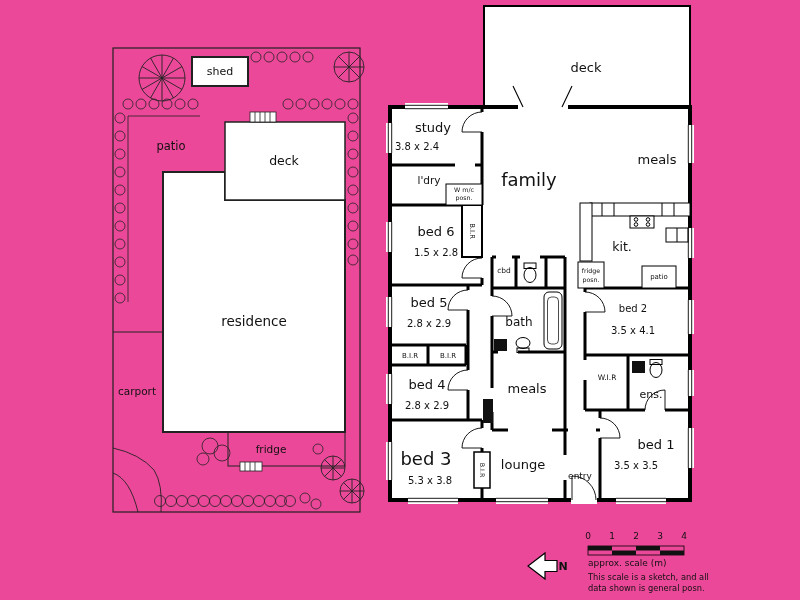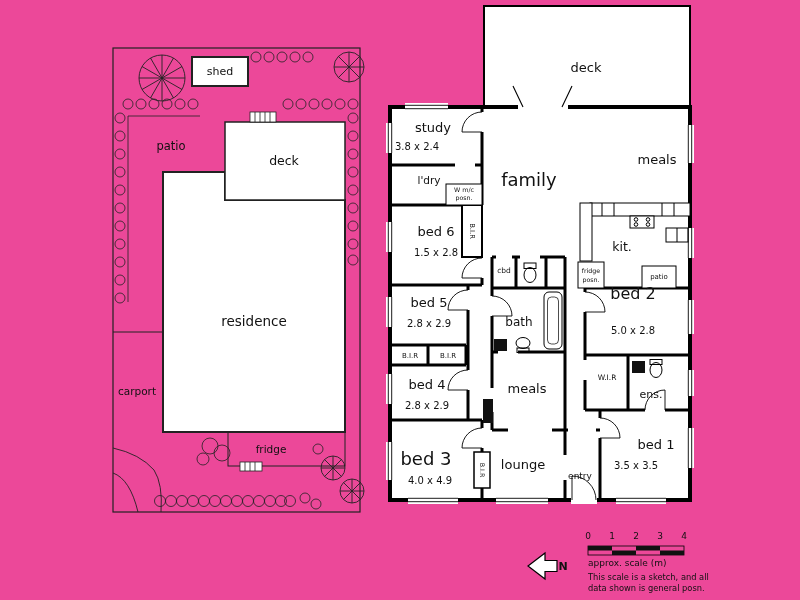--- a/index.html
+++ b/index.html
@@ -244,31 +244,31 @@
 <div class="lbl" style="left:436px;top:253px;font-size:10px">1.5 x 2.8</div>
 <div class="lbl v bg" style="left:472px;top:231px;font-size:6.8px">B.I.R</div>
 <div class="lbl" style="left:622px;top:247px;font-size:12.5px">kit.</div>
 <div class="lbl bg" style="left:504px;top:271px;font-size:7.5px">cbd</div>
 <div class="lbl bg" style="left:591px;top:271px;font-size:6.3px">fridge</div>
 <div class="lbl bg" style="left:591px;top:279.5px;font-size:6.3px">posn.</div>
 <div class="lbl bg" style="left:659px;top:277px;font-size:7px">patio</div>
 <div class="lbl" style="left:429px;top:302px;font-size:13px">bed 5</div>
 <div class="lbl" style="left:429px;top:324px;font-size:10px">2.8 x 2.9</div>
 <div class="lbl" style="left:519px;top:322px;font-size:12px">bath</div>
-<div class="lbl" style="left:633px;top:294px;font-size:16px">bed 2</div>
-<div class="lbl" style="left:633px;top:331px;font-size:10px">5.0 x 2.8</div>
+<div class="lbl" style="left:633px;top:309px;font-size:10px">bed 2</div>
+<div class="lbl" style="left:633px;top:331px;font-size:10px">3.5 x 4.1</div>
 <div class="lbl bg" style="left:410px;top:355.5px;font-size:7px">B.I.R</div>
 <div class="lbl bg" style="left:448px;top:355.5px;font-size:7px">B.I.R</div>
 <div class="lbl" style="left:427px;top:384px;font-size:13px">bed 4</div>
 <div class="lbl" style="left:427px;top:406px;font-size:10px">2.8 x 2.9</div>
 <div class="lbl" style="left:527px;top:388px;font-size:13px">meals</div>
 <div class="lbl" style="left:607px;top:378px;font-size:7.5px">W.I.R</div>
 <div class="lbl" style="left:651px;top:394px;font-size:11px">ens.</div>
 <div class="lbl" style="left:426px;top:459px;font-size:18px">bed 3</div>
-<div class="lbl" style="left:430px;top:481px;font-size:10px">4.0 x 4.9</div>
+<div class="lbl" style="left:430px;top:481px;font-size:10px">5.3 x 3.8</div>
 <div class="lbl v bg" style="left:482px;top:470px;font-size:6.3px">B.I.R</div>
 <div class="lbl" style="left:523px;top:464px;font-size:13px">lounge</div>
 <div class="lbl" style="left:580px;top:476px;font-size:9px">entry</div>
 <div class="lbl" style="left:656px;top:444px;font-size:13px">bed 1</div>
 <div class="lbl" style="left:636px;top:466px;font-size:10px">3.5 x 3.5</div>
 
 <div class="lbl b" style="left:563px;top:566px;font-size:11px">N</div>
 <div class="lbl" style="left:588px;top:536px;font-size:9px">0</div>
 <div class="lbl" style="left:612px;top:536px;font-size:9px">1</div>
 <div class="lbl" style="left:636px;top:536px;font-size:9px">2</div>

